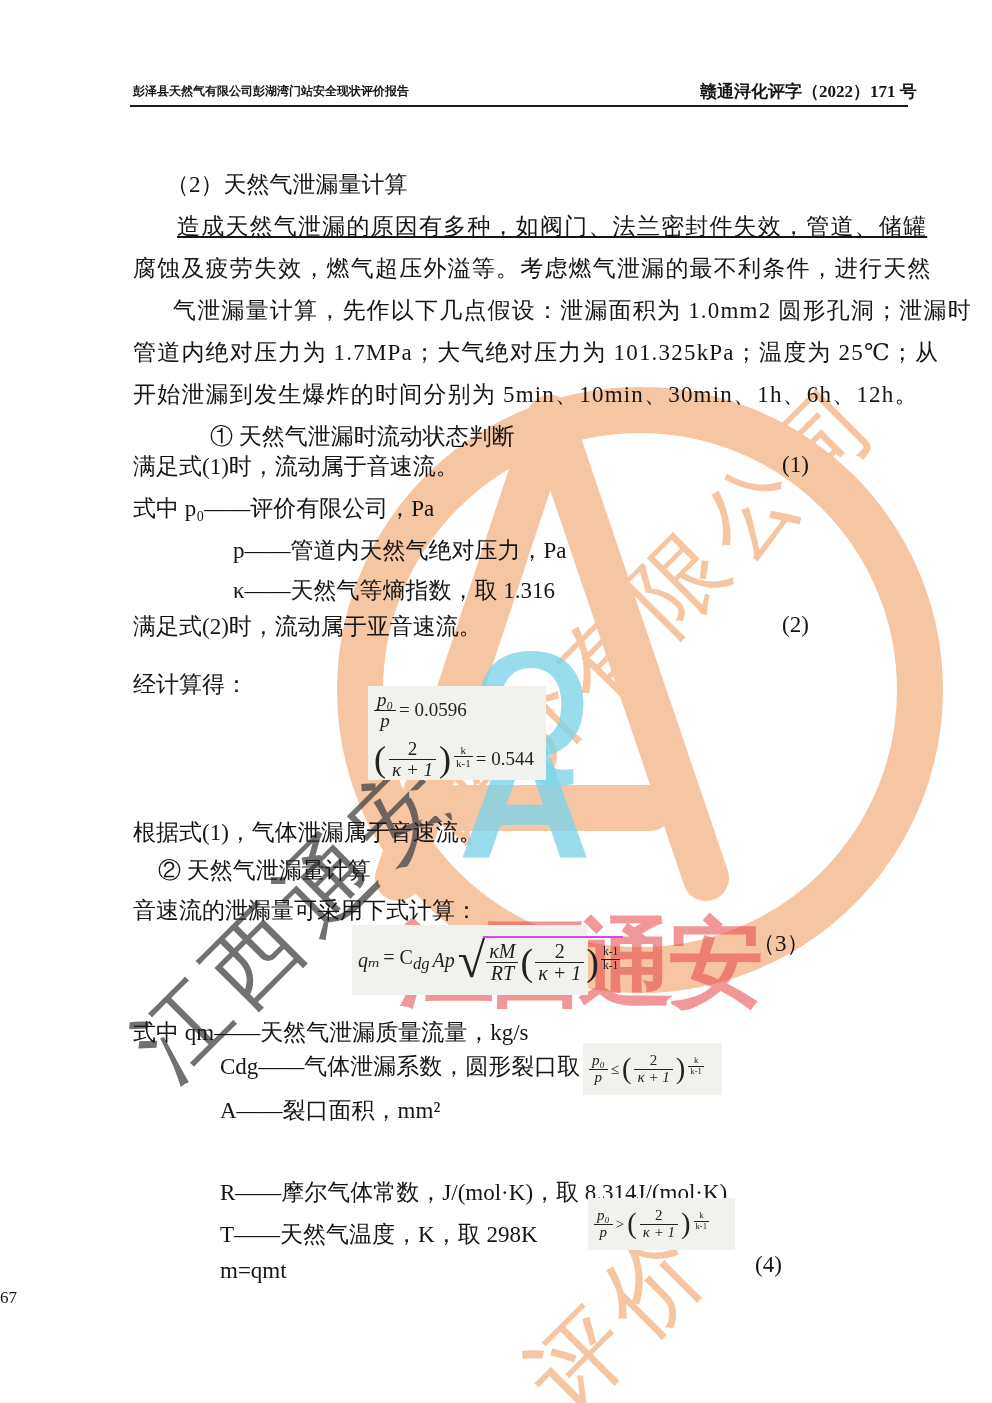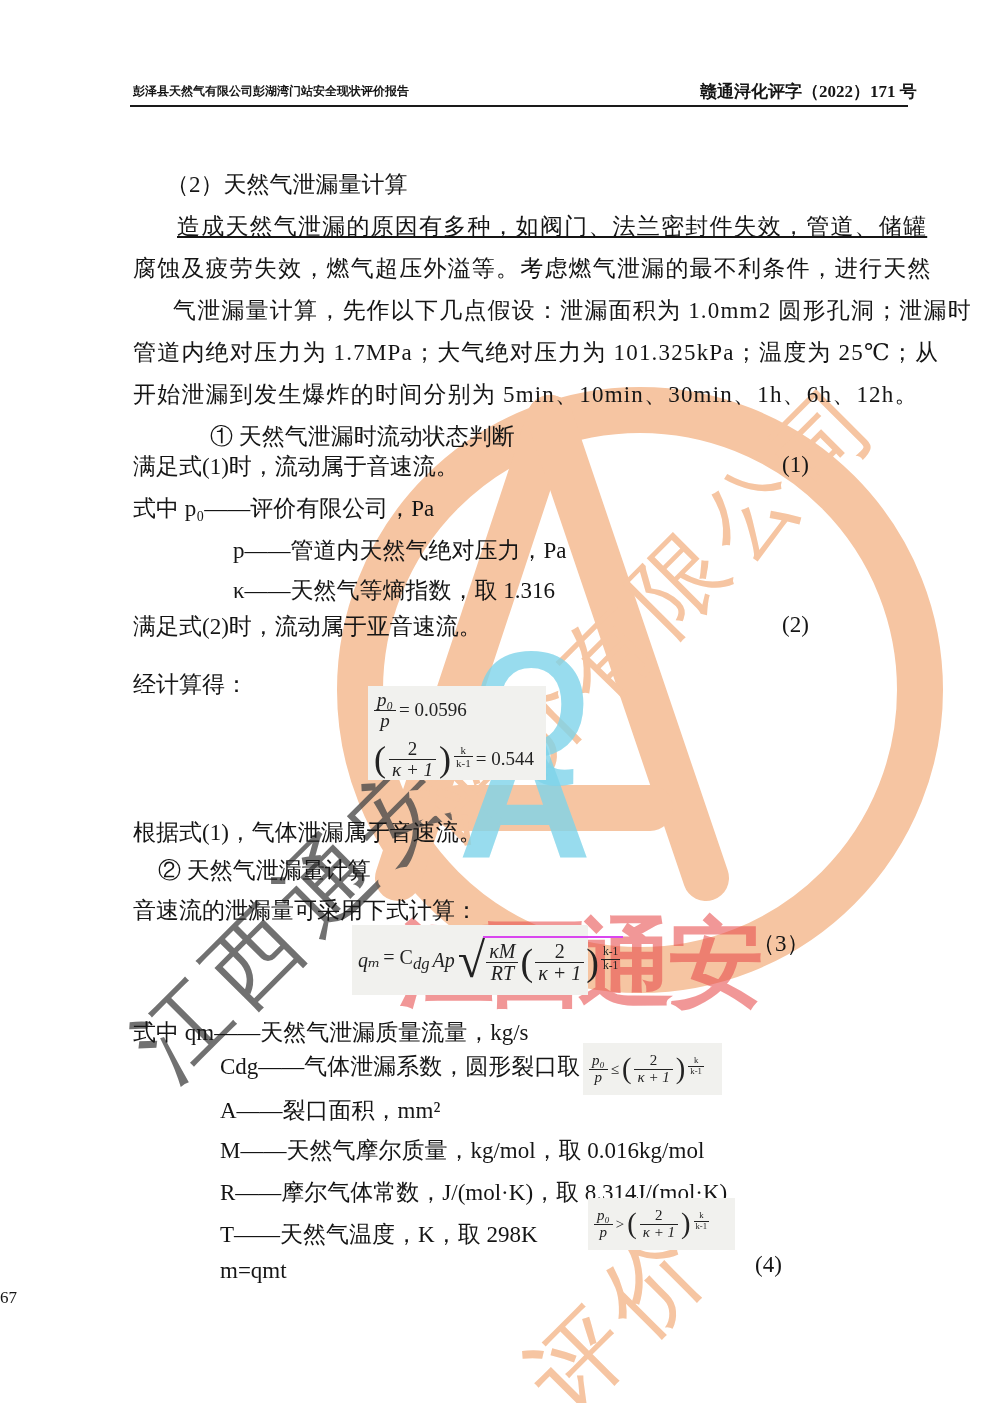--- a/index.html
+++ b/index.html
@@ -165,21 +165,20 @@
         </span>
       <span class="paren">)</span>
       <span class="expfrac">
           <span class="n">k</span>
           <span class="d">k-1</span>
         </span>
     </span>
   </div>
 
   <div class="ln" style="left:220px;top:1096px;">A——裂口面积，mm²</div>
-  <div class="ln" style="left:220px;top:1136px;">M——天然气摩尔质量，kg/mol，取 0.016kg/mol</div>
   <div class="ln" style="left:220px;top:1178px;">R——摩尔气体常数，J/(mol·K)，取 8.314J/(mol·K)</div>
   <div class="ln" style="left:220px;top:1220px;">T——天然气温度，K，取 298K</div>
 
   <div class="fbox" style="left:588px;top:1198px;width:147px;height:52px;font-size:15px;">
     <span class="frow">
       <span class="frac">
           <span class="n v">p₀</span>
           <span class="d v">p</span>
         </span>
       <span>&gt;</span>

